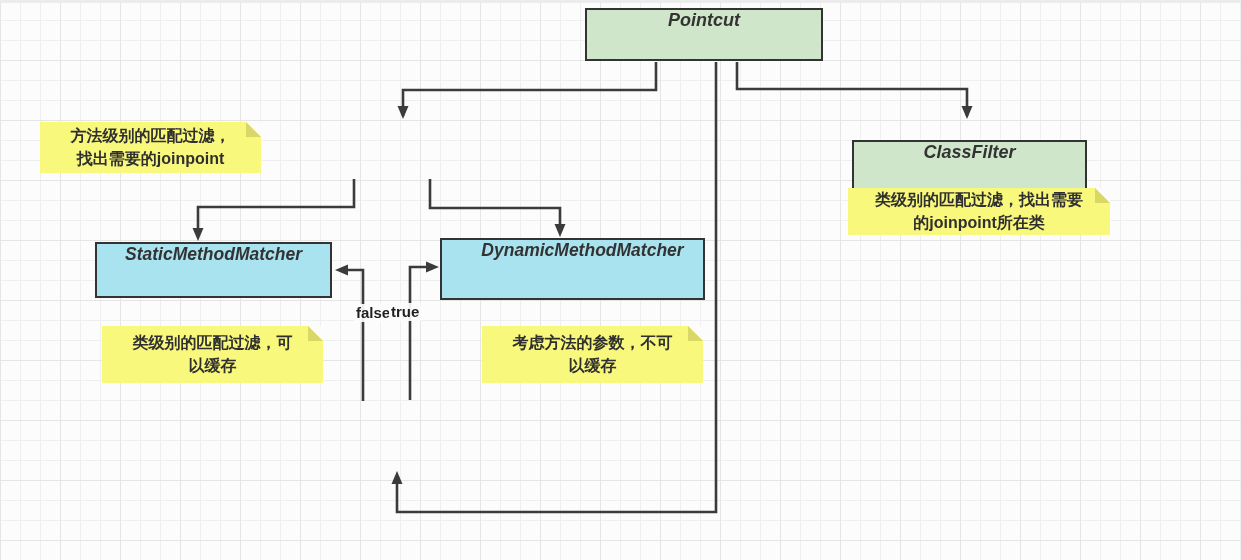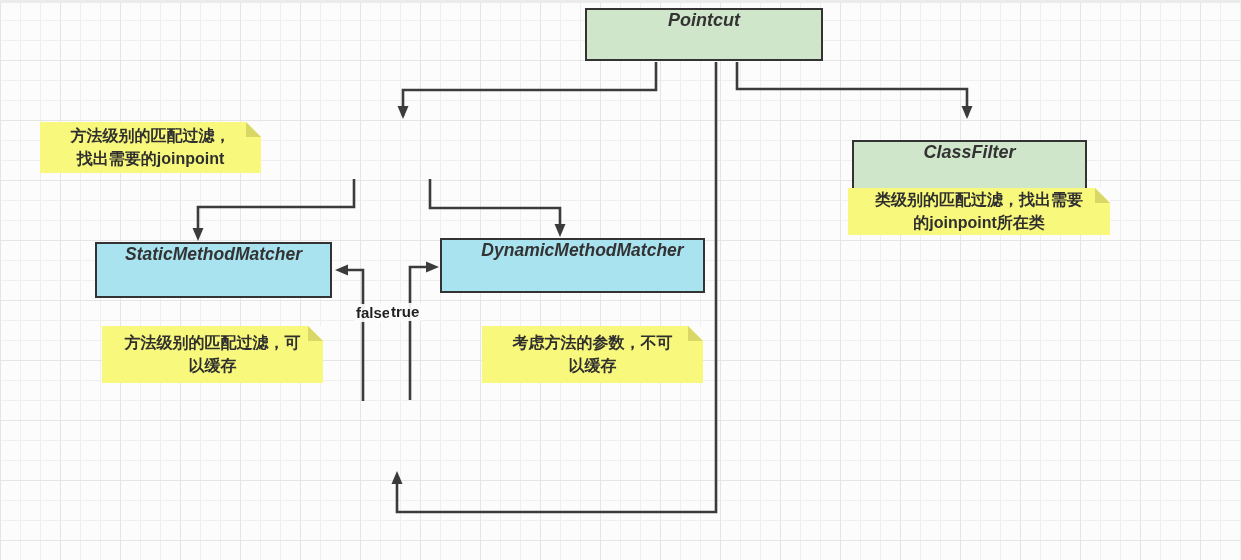--- a/index.html
+++ b/index.html
@@ -26,21 +26,21 @@
     border:2.6px solid #333333;
     color:#333333;font-weight:700;font-size:18px;
     box-sizing:border-box;text-align:center;font-style:italic;
   }
   .node-green{background:#cfe6ca;}
   .node-blue{background:#a9e3f0;}
   .node-pointcut{left:585px;top:8px;width:238px;height:53px;}
   .node-methodmatcher{left:287px;top:120px;width:235px;height:57px;}
   .node-classfilter{left:852px;top:120px;width:235px;height:75px;margin-top:20px;}
   .node-staticmethodmatcher{left:95px;top:242px;width:237px;height:56px;font-size:17.5px;}
-  .node-dynamicmethodmatcher{left:440px;top:238px;width:265px;height:55px;font-size:17.5px;padding-left:20px;}
+  .node-dynamicmethodmatcher{left:440px;top:238px;width:265px;height:62px;font-size:17.5px;padding-left:20px;}
   .node-isruntime{
     left:325px;top:398px;width:145px;height:70px;
     background:#fdf6c2;border-radius:50%;
     border:3px solid #333333;font-size:17px;
   }
   .note{
     position:absolute;
     background:#f8f87c;
     color:#2f2f2f;font-weight:700;font-size:16px;line-height:1.38;
     display:flex;align-items:center;justify-content:center;
@@ -133,21 +133,21 @@
     <span>方法级别的匹配过滤，
 找出需要的joinpoint</span>
   </div>
 
   <div class="note note-class">
     <span>类级别的匹配过滤，找出需要
 的joinpoint所在类</span>
   </div>
 
   <div class="note note-static">
-    <span>方法级别的匹配过滤，可
+    <span>类级别的匹配过滤，可
 以缓存</span>
   </div>
 
   <div class="note note-dynamic">
     <span>考虑方法的参数，不可
 以缓存</span>
   </div>
 
   <div class="edge-label edge-label-false">false</div>
   <div class="edge-label edge-label-true">true</div>

